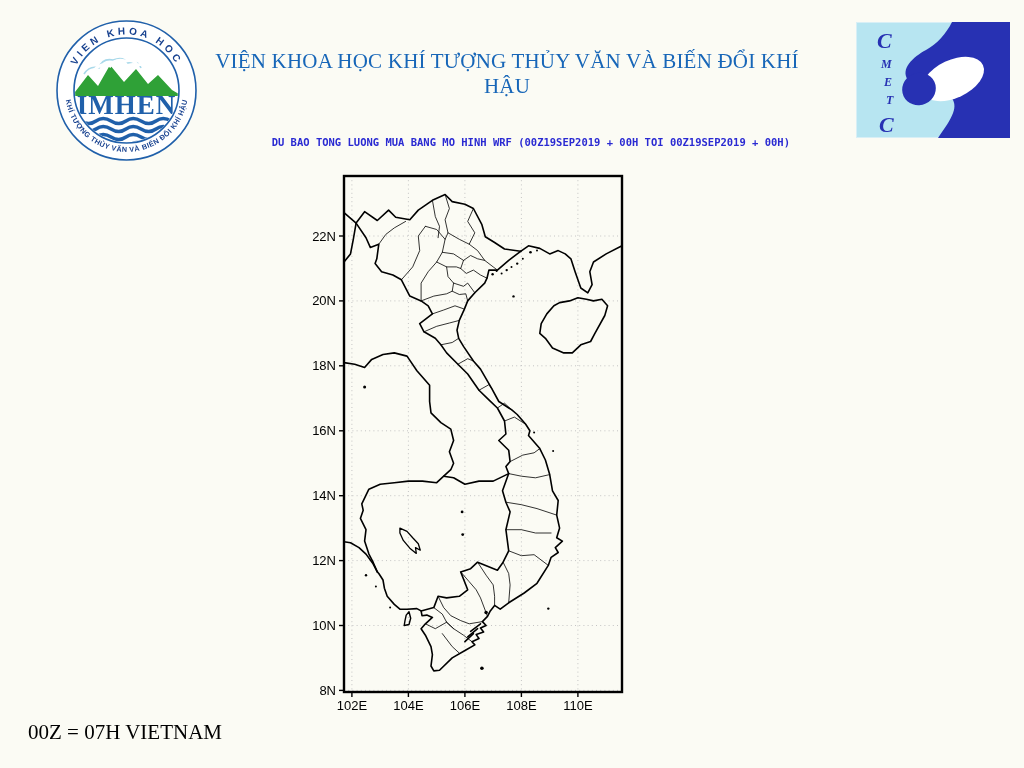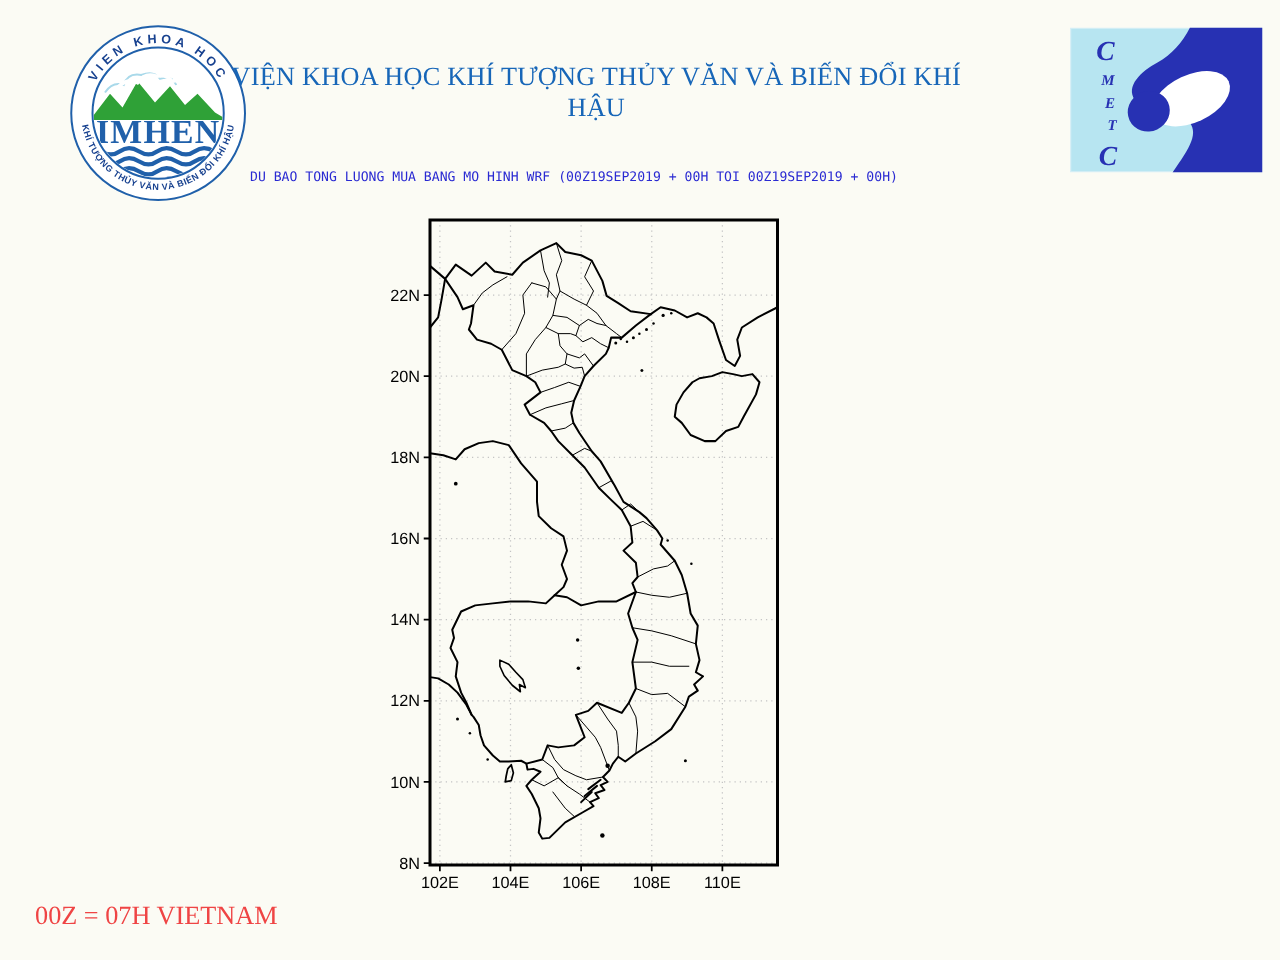--- a/index.html
+++ b/index.html
@@ -1,23 +1,23 @@
 <!DOCTYPE html>
 <html><head>
 <meta charset="utf-8">
 <style>
   html,body{margin:0;padding:0;}
   body{width:1024px;height:768px;background:#fbfbf4;font-family:"Liberation Serif",serif;}
   #stage{position:relative;width:1024px;height:768px;overflow:hidden;}
-  .hdr{position:absolute;left:182px;width:590px;text-align:center;}
+  .hdr{position:absolute;left:212px;width:590px;text-align:center;}
   #hdr1{top:49px;font-size:21px;letter-spacing:.2px;}
   #hdr2{top:75px;font-size:20px;font-weight:bold;letter-spacing:.2px;}
-  #subtitle{position:absolute;left:200px;width:590px;top:136px;text-align:left;
-    font-family:"DejaVu Sans Mono",monospace;font-size:10.5px;font-weight:normal;letter-spacing:0;}
-  #footer-note{position:absolute;left:28px;top:720px;font-size:21px;color:#ef4444;}
+  #subtitle{position:absolute;left:200px;width:590px;top:136px;text-align:right;
+    font-family:"DejaVu Sans Mono",monospace;font-size:10.5px;font-weight:bold;letter-spacing:0;}
+  #footer-note{position:absolute;left:28px;top:720px;font-size:21px;color:#000000;}
   #imhen-logo{position:absolute;left:54px;top:18px;}
   #cmetc-logo{position:absolute;left:856px;top:22px;}
   #map-wrap{position:absolute;left:299px;top:168px;}
   .grid{stroke:#c4c4c4;stroke-width:1;stroke-dasharray:1 3.2;fill:none;}
   .tick{stroke:#000;stroke-width:1.4;}
   .ticklabel{font-family:"Liberation Sans",sans-serif;font-size:13px;fill:#000;}
   svg text{user-select:none;}
 </style>
 </head>
 <body>

